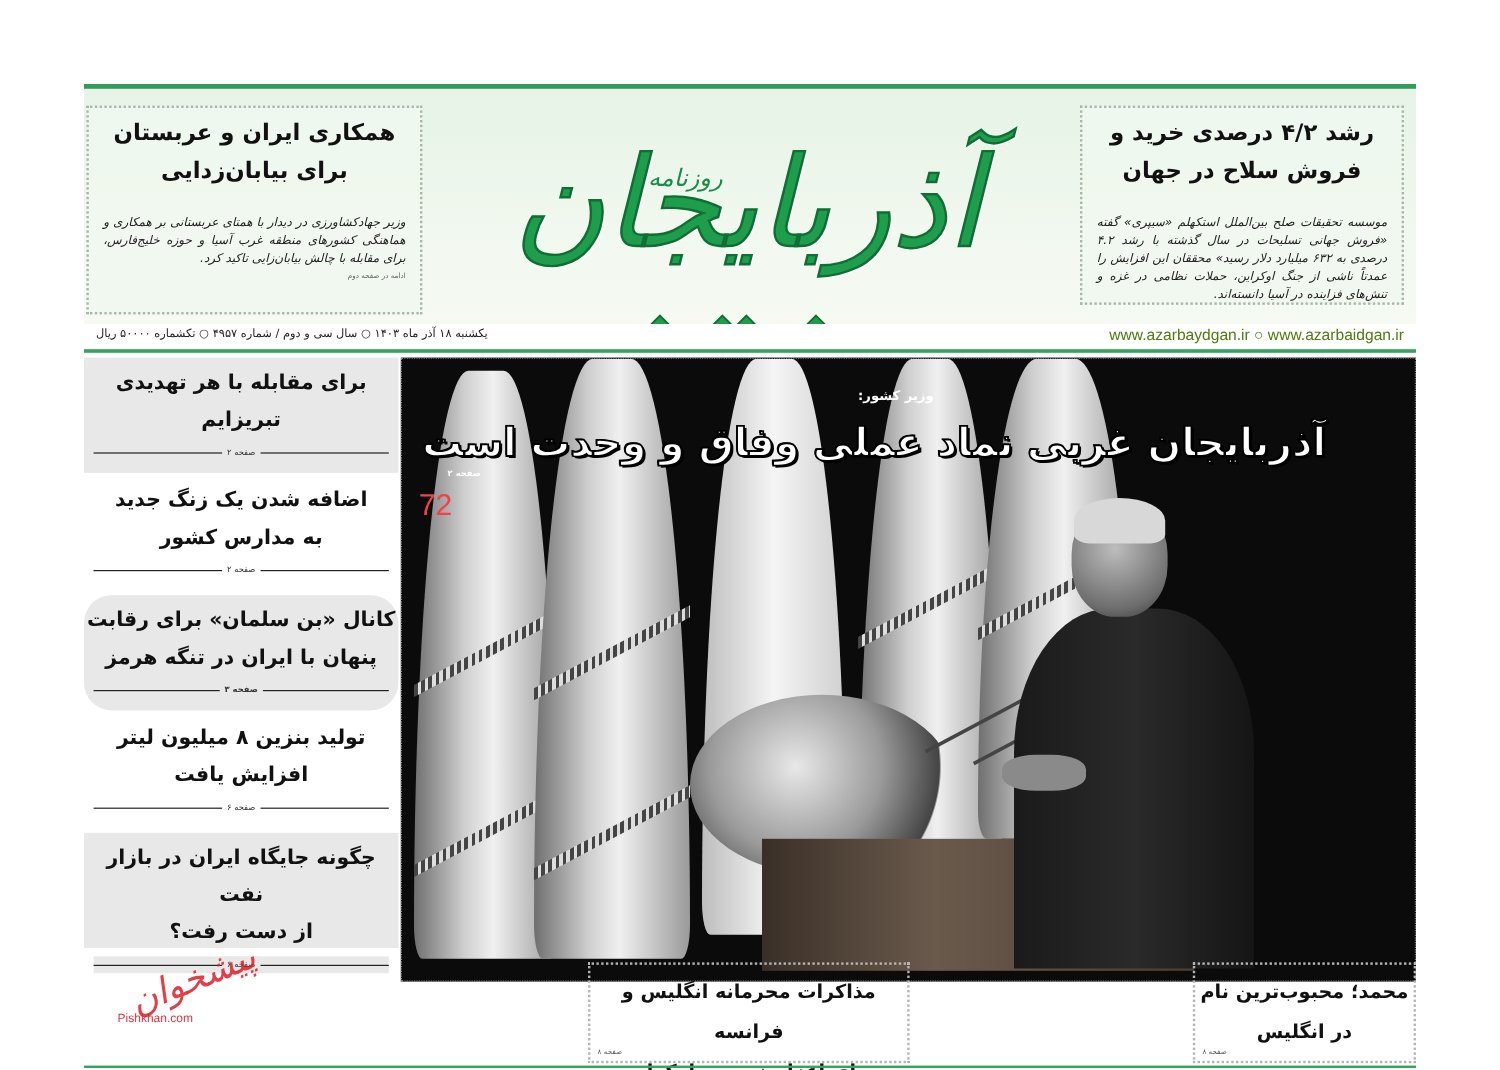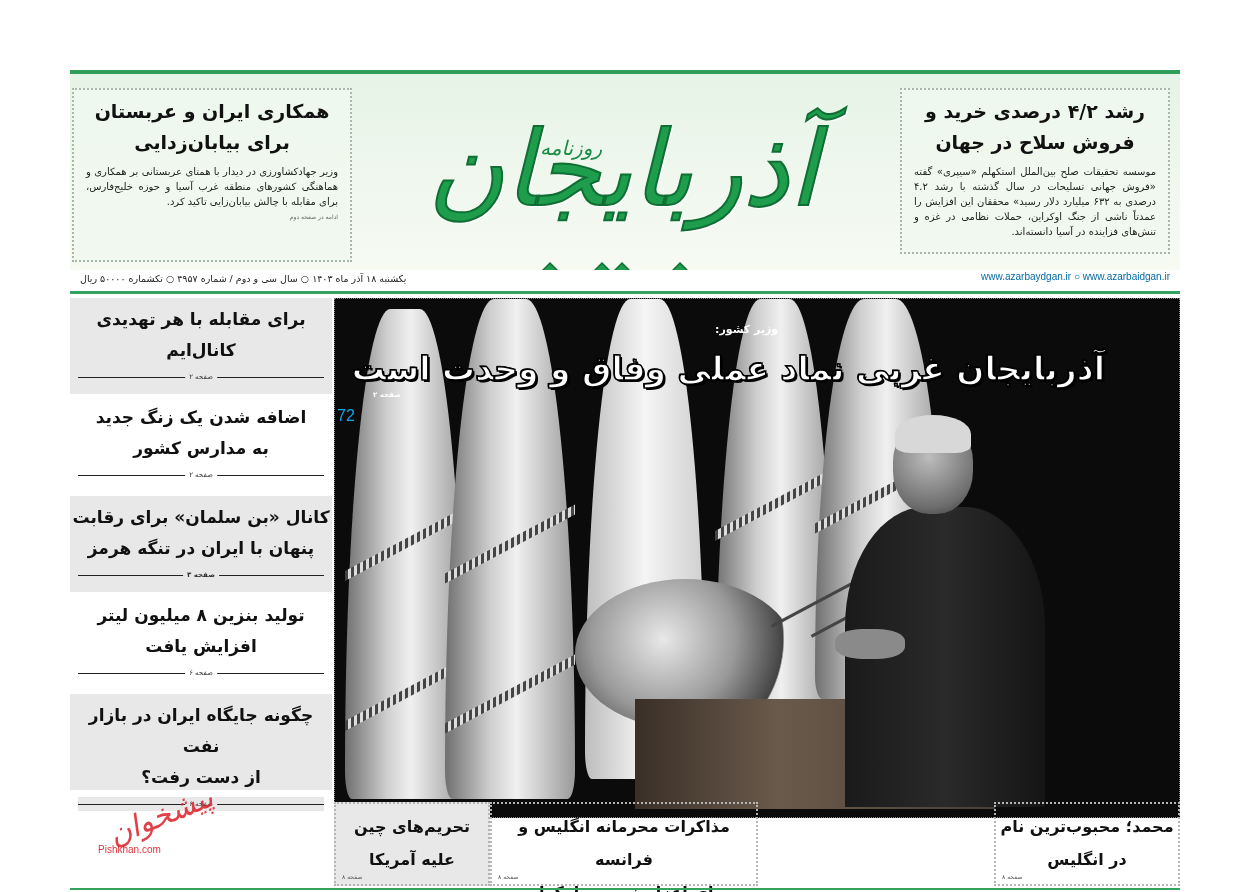--- a/index.html
+++ b/index.html
@@ -17,38 +17,38 @@
   }
   .mh-line-bottom { position: absolute; left: 0; top: 196px; width: 1110px; height: 3px; background: #33a35d; }
   .info-bar { position: absolute; left: 0; top: 200px; width: 1110px; height: 20px; background: #ffffff; }
   .info-bar-line { position: absolute; left: 0; top: 221px; width: 1110px; height: 3px; background: #33a35d; }
 
   .boxed {
     position: absolute; border: 2px dotted #a9b7a9; background: rgba(240,248,238,0.85);
     padding: 6px 12px; box-sizing: border-box;
   }
   .box-title { font-family: "DejaVu Sans", sans-serif; font-weight: bold; font-size: 19px; color: #111; text-align: center; line-height: 31px; }
-  .box-body { font-size: 10px; color: #222; text-align: justify; line-height: 15px; margin-top: 6px; }
+  .box-body { font-size: 10px; color: #222; text-align: justify; line-height: 15px; margin-top: 20px; font-style: italic; }
   .box-foot { font-size: 6px; color: #666; margin-top: 4px; }
 
   .logo { position: absolute; left: 340px; top: 4px; width: 420px; height: 210px; }
   .logo-main {
     position: absolute; right: 12px; top: 30px;
     font-family: "DejaVu Serif", serif; font-weight: normal; font-style: italic; font-size: 104px; color: #1e9e4c;
     -webkit-text-stroke: 2px #0f6e33; letter-spacing: -4px; white-space: nowrap;
     text-shadow: 0 0 0 #fff, 2px 2px 0 #ffffff;
   }
   .logo-sub {
     position: absolute; left: 130px; top: 58px;
     font-family: "DejaVu Serif", serif; font-style: italic; font-size: 20px; color: #1a8b45; white-space: nowrap;
   }
   .logo-dots { position: absolute; left: 120px; top: 180px; width: 180px; height: 30px; }
 
   .info-text { position: absolute; top: 3px; font-size: 9.5px; color: #222; white-space: nowrap; }
-  .urls { position: absolute; top: 1px; font-family: "Liberation Sans", sans-serif; font-size: 10px; color: #0369a1; direction: ltr; white-space: nowrap; }
+  .urls { position: absolute; top: 1px; font-family: "Liberation Sans", sans-serif; font-size: 13px; color: #4d7c0f; direction: ltr; white-space: nowrap; }
 
   
   .col-left { position: absolute; left: 0; top: 228px; width: 262px; height: 442px; }
   .teaser { position: absolute; left: 0; width: 262px; box-sizing: border-box; text-align: center; }
   .teaser.grey { background: #e8e8e8; }
   .teaser-title { font-family: "DejaVu Sans", sans-serif; font-weight: bold; font-size: 17px; color: #111; line-height: 31px; padding-top: 6px; }
   .teaser-rule { position: relative; height: 14px; margin: 4px 8px 0 8px; }
   .teaser-rule::before { content: ""; position: absolute; left: 0; right: 0; top: 7px; height: 1px; background: #222; }
   .teaser-rule .ornament { position: absolute; left: 50%; top: 0; transform: translateX(-50%); background: inherit; padding: 0 4px; font-size: 7px; color: #333; line-height: 14px; white-space: nowrap; }
 
@@ -69,21 +69,21 @@
   .podium { position: absolute; left: 300px; top: 400px; width: 360px; height: 110px; background: linear-gradient(90deg, #3a2f27, #6a5a4c 40%, #4a3d33); }
   .flowers { position: absolute; left: 240px; top: 280px; width: 220px; height: 150px; border-radius: 50%; background: radial-gradient(circle at 40% 40%, #e8e8e8, #9a9a9a 45%, #444 75%, transparent 76%); }
   .mic { position: absolute; width: 110px; height: 3px; background: #444; transform: rotate(-28deg); }
   .photo-kicker { position: absolute; left: 380px; top: 24px; font-size: 11px; font-weight: bold; color: #fff; white-space: nowrap; }
   .photo-headline {
     position: absolute; left: 70px; top: 50px; width: 700px; text-align: right;
     font-family: "DejaVu Sans", sans-serif; font-weight: bold; font-size: 33px; color: #ffffff; white-space: nowrap;
     -webkit-text-stroke: 1.5px #000; text-shadow: 2px 2px 0 #000, -1px -1px 0 #000;
   }
   .photo-page { position: absolute; left: 38px; top: 92px; font-size: 7px; color: #fff; font-weight: bold; }
-  .photo-num { position: absolute; left: 2px; top: 108px; font-family: "Liberation Sans", sans-serif; font-size: 16px; color: #0ea5e9; direction: ltr; }
+  .photo-num { position: absolute; left: 14px; top: 108px; font-family: "Liberation Sans", sans-serif; font-size: 25px; color: #ef4444; direction: ltr; }
 
   
   .bottom-strip { position: absolute; left: 264px; top: 732px; width: 846px; height: 86px; }
   .bstory { position: absolute; top: 0; height: 84px; border: 2px dotted #b5b5b5; box-sizing: border-box; text-align: center; }
   .bstory.grey { background: #e8e8e8; }
   .bstory-title { font-family: "DejaVu Sans", sans-serif; font-weight: bold; font-size: 16px; color: #111; line-height: 33px; padding-top: 6px; }
   .bstory-page { position: absolute; left: 6px; bottom: 4px; font-size: 6px; color: #555; }
   .bottom-line { position: absolute; left: 0; top: 818px; width: 1110px; height: 2px; background: #33a35d; }
 
   
@@ -123,32 +123,32 @@
   </div>
 
   <div class="info-bar">
     <span class="info-text" style="left: 10px; direction: rtl;">یکشنبه ۱۸ آذر ماه ۱۴۰۳ ○ سال سی و دوم / شماره ۴۹۵۷ ○ تکشماره ۵۰۰۰۰ ریال</span>
     <span class="urls" style="right: 10px;">www.azarbaydgan.ir  ○  www.azarbaidgan.ir</span>
   </div>
   <div class="info-bar-line"></div>
 
   <div class="col-left">
     <div class="teaser grey" style="top: 0; height: 96px;">
-      <div class="teaser-title"><span>برای مقابله با هر تهدیدی</span><br><span>کانال‌ایم</span></div>
+      <div class="teaser-title"><span>برای مقابله با هر تهدیدی</span><br><span>تبریز‌ایم</span></div>
       <div class="teaser-rule" style="background:#e8e8e8;">
           <span class="ornament">صفحه ۲</span>
         </div>
     </div>
     <div class="teaser" style="top: 98px; height: 96px;">
       <div class="teaser-title"><span>اضافه شدن یک زنگ جدید</span><br><span>به مدارس کشور</span></div>
       <div class="teaser-rule" style="background:#fff;">
           <span class="ornament">صفحه ۲</span>
         </div>
     </div>
-    <div class="teaser grey" style="top: 198px; height: 96px;">
+    <div class="teaser grey" style="top: 198px; height: 96px; border-radius: 23px;">
       <div class="teaser-title"><span>کانال «بن سلمان» برای رقابت</span><br><span>پنهان با ایران در تنگه هرمز</span></div>
       <div class="teaser-rule" style="background:#e8e8e8;font-weight:bold;">
           <span class="ornament">صفحه ۳</span>
         </div>
     </div>
     <div class="teaser" style="top: 296px; height: 96px;">
       <div class="teaser-title"><span>تولید بنزین ۸ میلیون لیتر</span><br><span>افزایش یافت</span></div>
       <div class="teaser-rule" style="background:#fff;">
           <span class="ornament">صفحه ۶</span>
         </div>
@@ -202,19 +202,15 @@
 
   <div class="bottom-strip">
     <div class="bstory" style="right: 0; width: 186px;">
       <div class="bstory-title"><span>محمد؛ محبوب‌ترین نام</span><br><span>در انگلیس</span></div>
       <div class="bstory-page">صفحه ۸</div>
     </div>
     <div class="bstory" style="right: 422px; width: 268px;">
       <div class="bstory-title"><span>مذاکرات محرمانه انگلیس و فرانسه</span><br><span>برای اعزام نیرو به اوکراین</span></div>
       <div class="bstory-page">صفحه ۸</div>
     </div>
-    <div class="bstory grey" style="right: 690px; width: 156px;">
-      <div class="bstory-title"><span>تحریم‌های چین</span><br><span>علیه آمریکا</span></div>
-      <div class="bstory-page">صفحه ۸</div>
-    </div>
   </div>
   <div class="bottom-line"></div>
 </div>
 
 </body></html>

